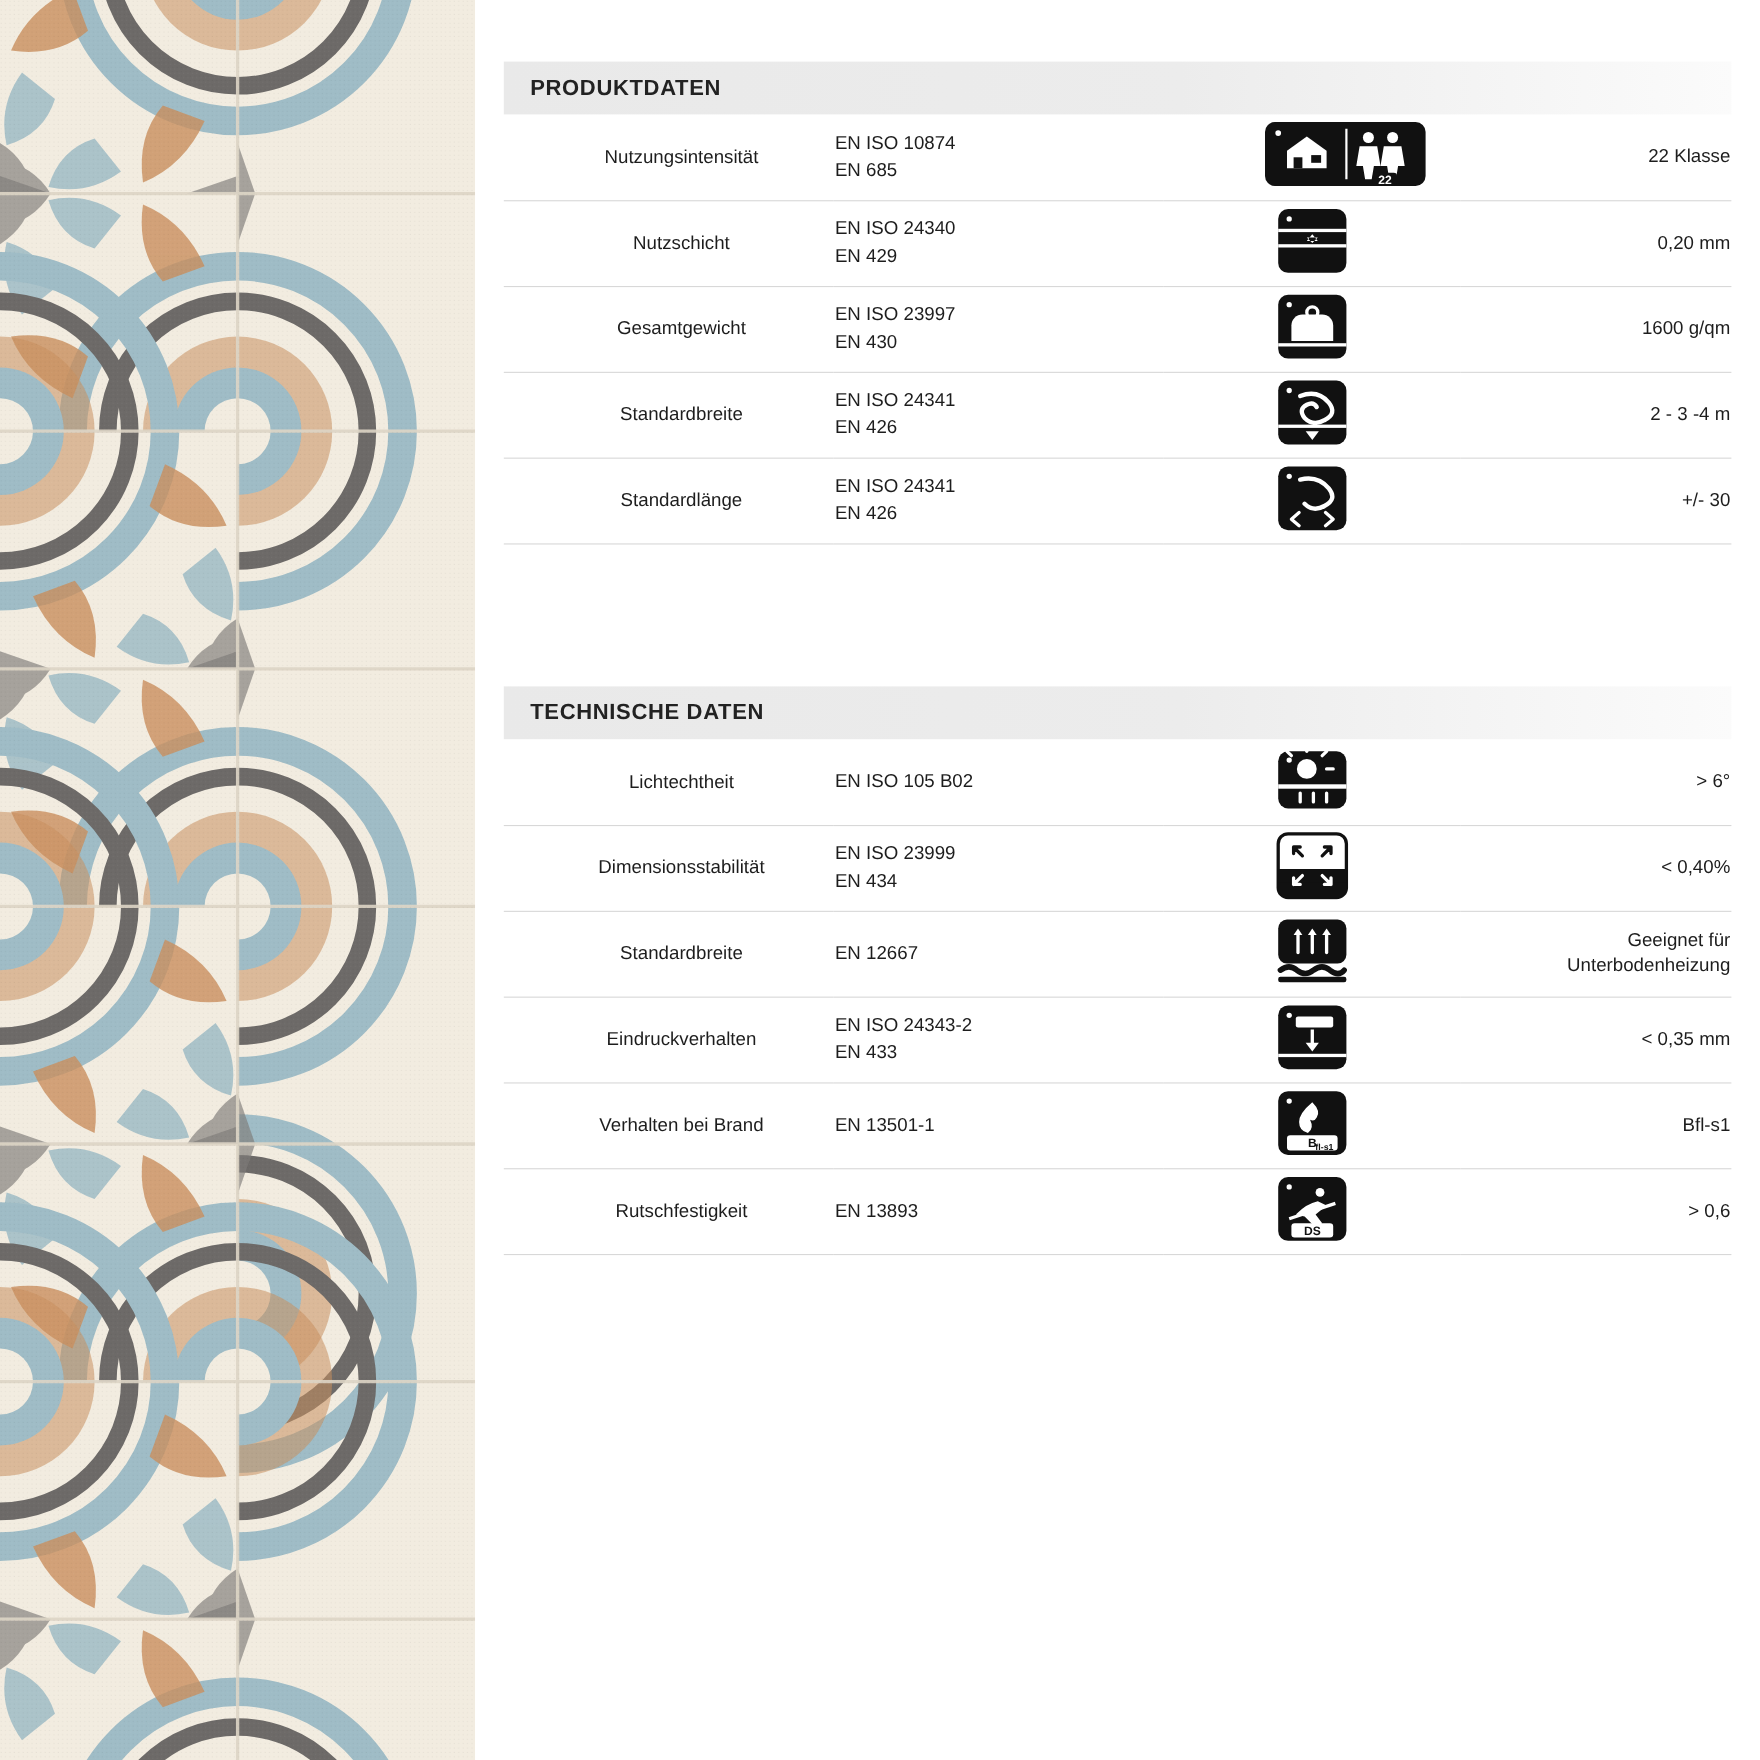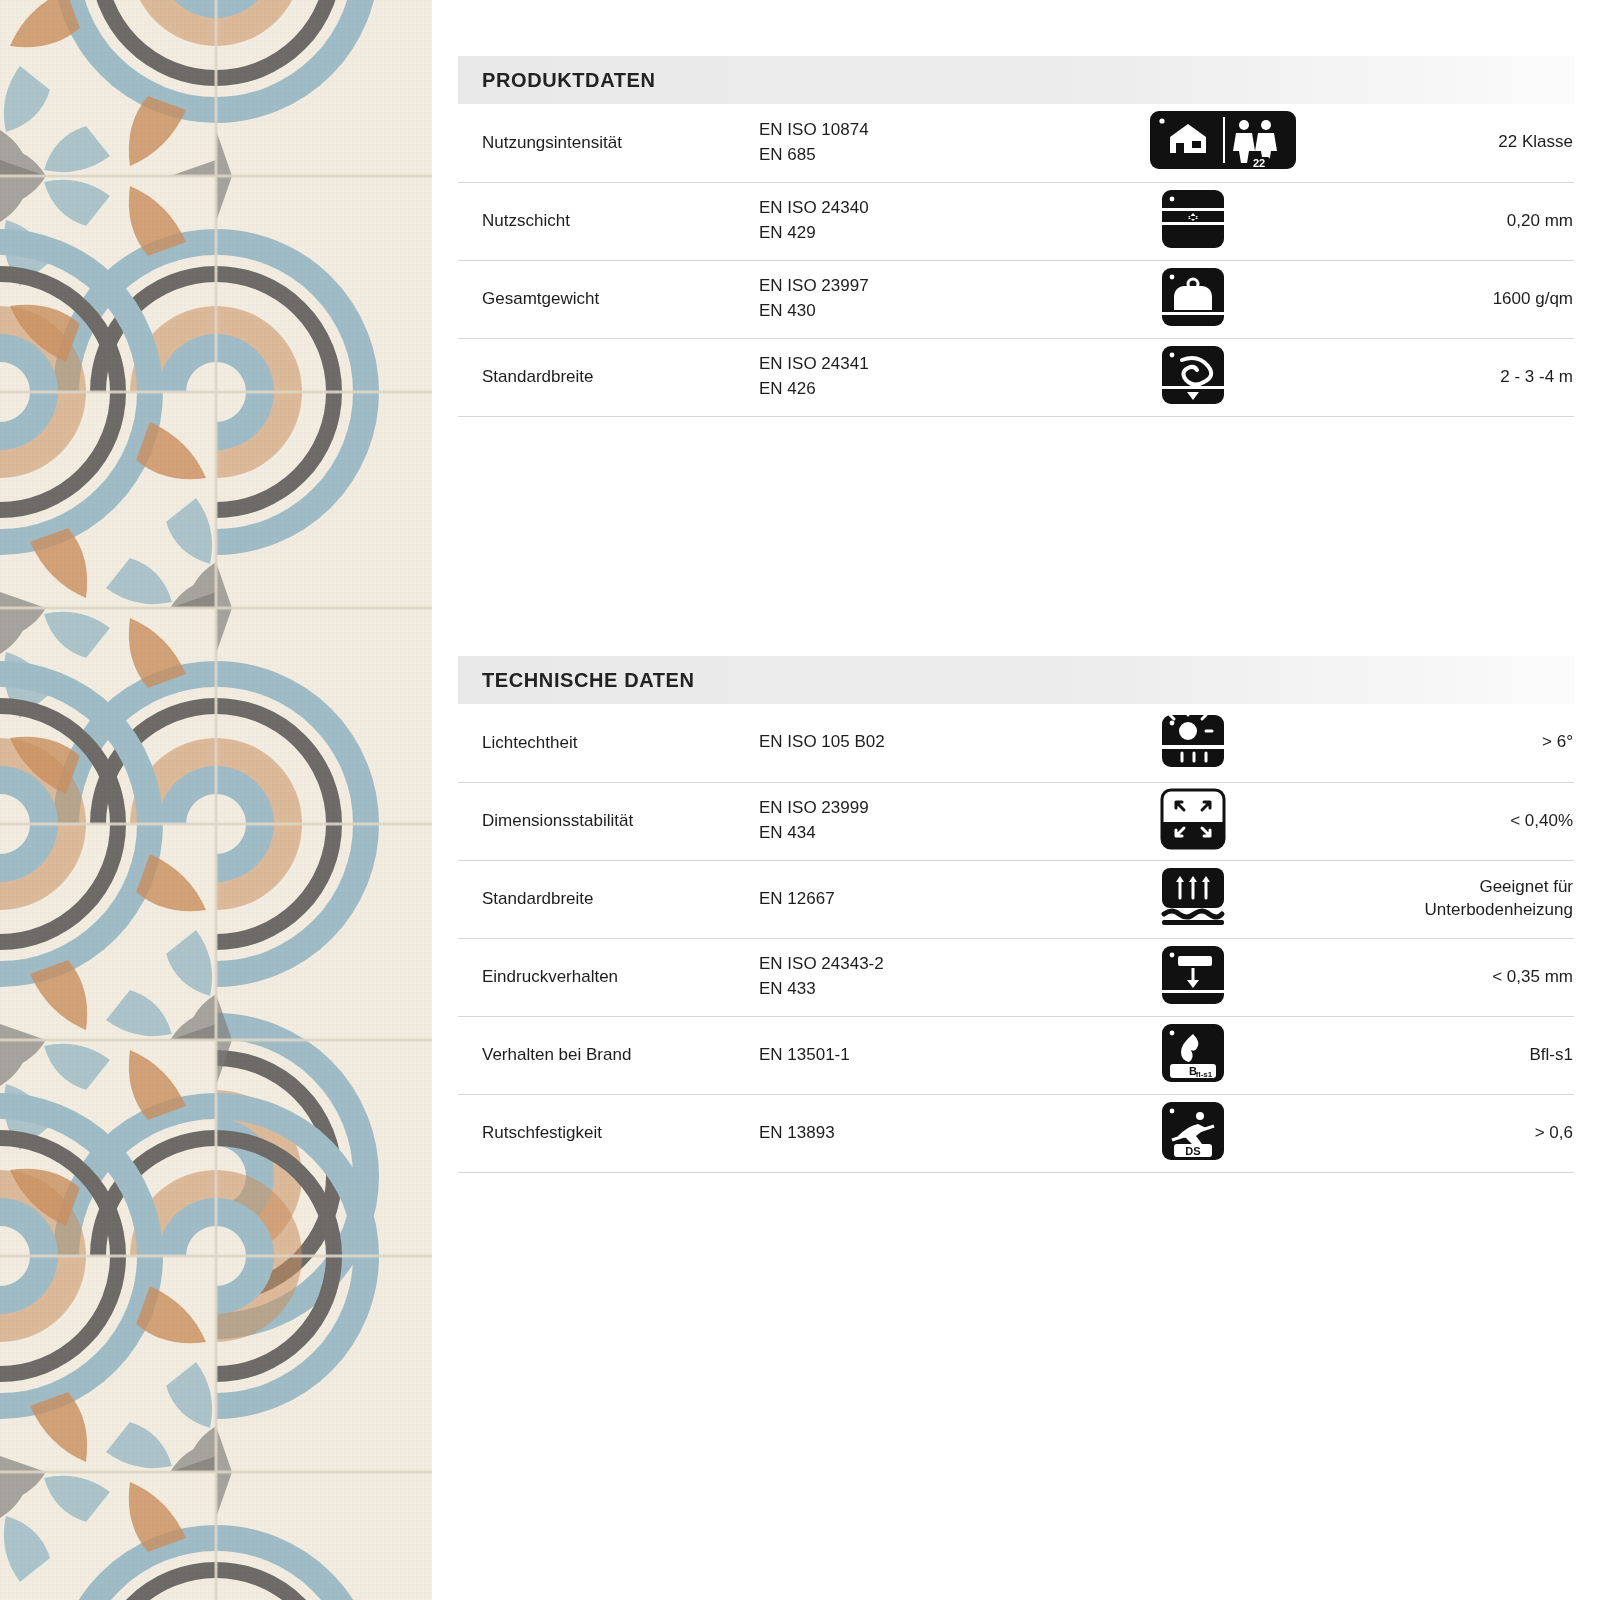--- a/index.html
+++ b/index.html
@@ -60,21 +60,21 @@
     border-collapse: collapse;
     table-layout: fixed;
   }
   table.spec tr { height: 78px; }
   table.spec td {
     border-bottom: 1px solid #d8d8d8;
     vertical-align: middle;
     font-size: 17px;
     color: #1d1d1d;
   }
-  td.c-label { width: 300px; padding-left: 24px; }
+  td.c-label { width: 300px; padding-left: 24px; text-align: center; }
   td.c-norm  { width: 300px; }
   td.c-icon  { width: 270px; text-align: center; }
   td.c-value { width: 246px; text-align: right; }
   .norm-line { line-height: 1.45; }
   .value-line { line-height: 1.35; }
 
   
   .ico {
     display: inline-block;
     width: 90px; height: 62px;
@@ -267,25 +267,45 @@
                   <rect x="14" y="42" width="62" height="3" fill="#fff"></rect>
                   <path d="M45 56 l-6 -8 h12 z" fill="#fff"></path>
                 </svg>
               </span>
             </td>
             <td class="c-value">
               <div class="value-line">2 - 3 -4 m</div>
             </td>
           </tr>
 
+          <tr>
+            <td class="c-label">Standardlänge</td>
+            <td class="c-norm">
+              <div class="norm-line">EN ISO 24341</div>
+              <div class="norm-line">EN 426</div>
+            </td>
+            <td class="c-icon">
+              <span class="ico">
+                <svg width="90" height="62" viewBox="0 0 90 62">
+                  <rect x="14" y="2" width="62" height="58" rx="9" fill="#111"></rect>
+                  <circle cx="24" cy="11" r="2.4" fill="#fff"></circle>
+                  <path d="M34 14 q16 -4 26 8 q8 10 -4 16 q-10 6 -18 -2" fill="none" stroke="#fff" stroke-width="4" stroke-linecap="round"></path>
+                  <path d="M33 44 l-7 6 l7 6 M57 44 l7 6 l-7 6" fill="none" stroke="#fff" stroke-width="3" stroke-linecap="round" stroke-linejoin="round"></path>
+                </svg>
+              </span>
+            </td>
+            <td class="c-value">
+              <div class="value-line">+/- 30</div>
+            </td>
+          </tr>
         </tbody>
       </table>
     </div>
 
-    <div class="section" style="top:656px;">
+    <div class="section" style="top:624px;">
       <div class="section-header">
         <span>TECHNISCHE DATEN</span>
       </div>
       <table class="spec">
         <tbody>
           <tr>
             <td class="c-label">Lichtechtheit</td>
             <td class="c-norm">
               <div class="norm-line">EN ISO 105 B02</div>
             </td>

